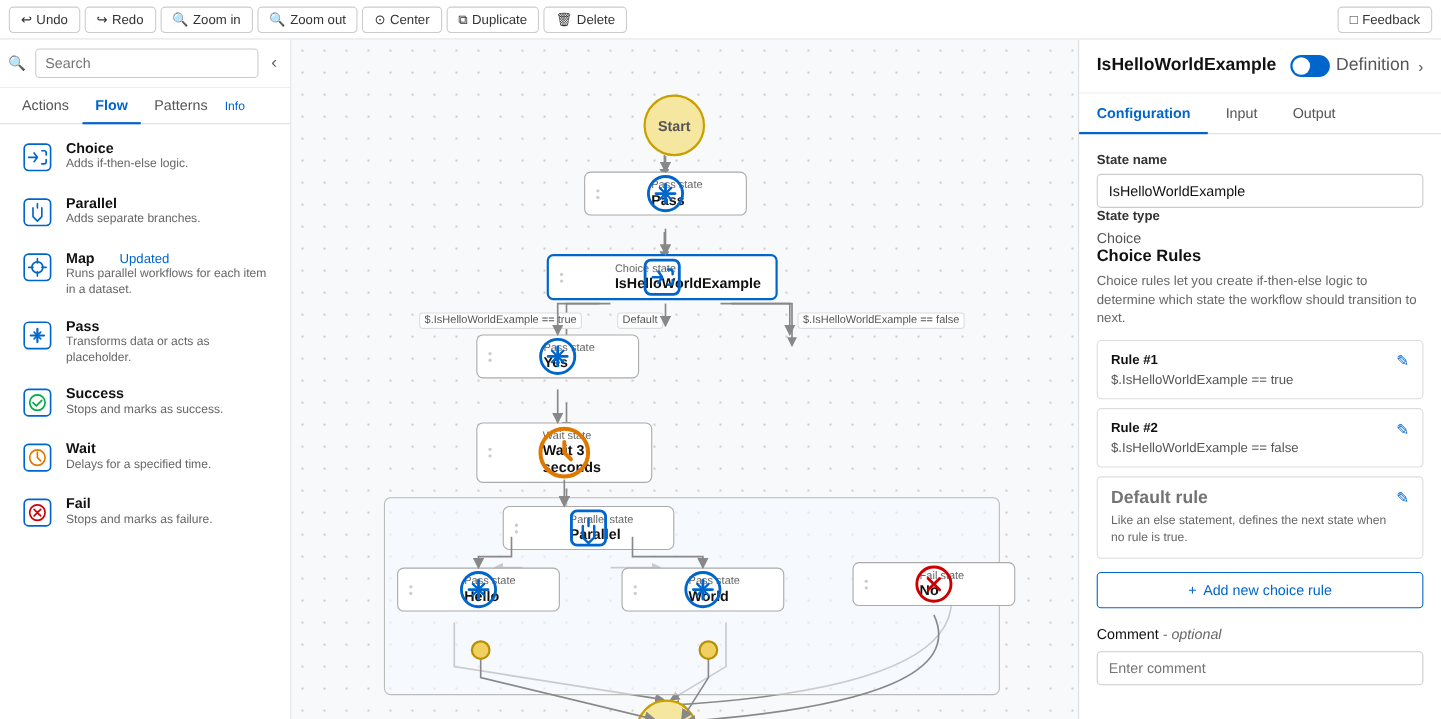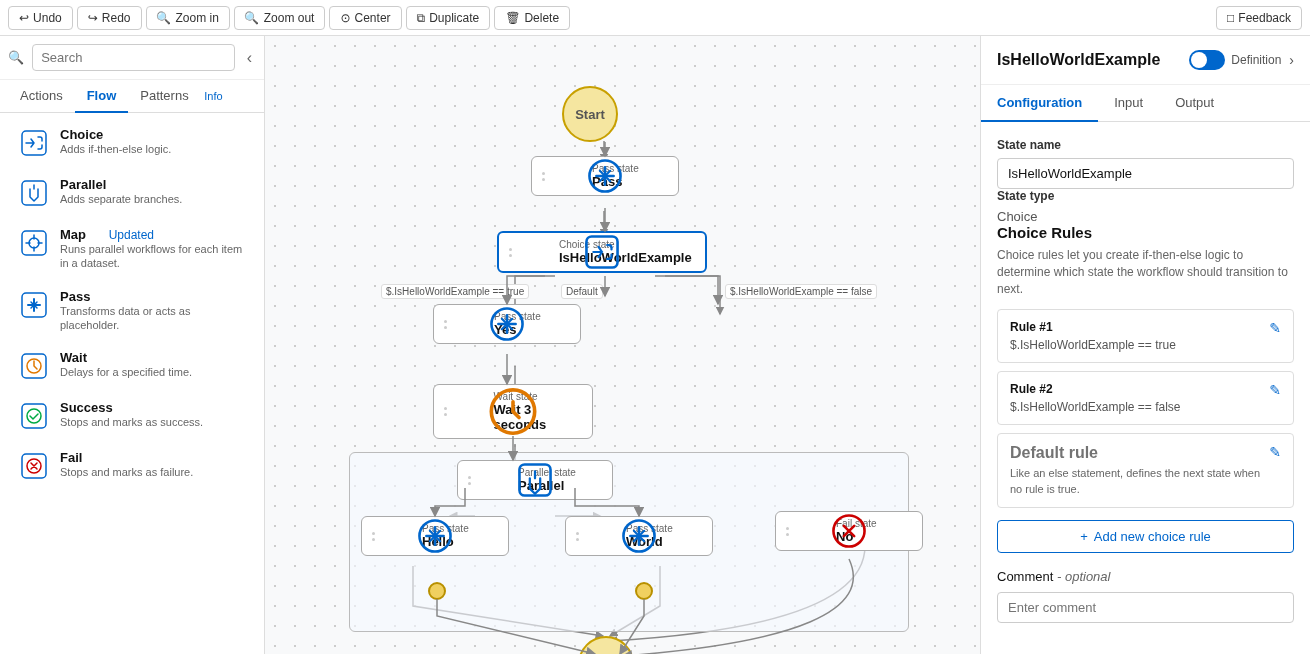--- a/index.html
+++ b/index.html
@@ -94,21 +94,21 @@
     
     #right-panel {
       width: 330px; border-left: 1px solid #ddd; background: #fff;
       display: flex; flex-direction: column; flex-shrink: 0;
     }
     #panel-header {
       display: flex; align-items: center; justify-content: space-between;
       padding: 14px 16px; border-bottom: 1px solid #eee;
     }
     #panel-header h2 { font-size: 16px; font-weight: 700; color: #111; }
-    .definition-toggle { display: flex; align-items: center; gap: 6px; font-size: 12px; color: #555; }
+    .definition-toggle { display: flex; align-items: center; gap: 6px; font-size: 16px; color: #555; }
     .toggle-switch {
       width: 36px; height: 20px; background: #0066cc; border-radius: 10px;
       position: relative; cursor: pointer;
     }
     .toggle-switch::after {
       content: ''; position: absolute; width: 16px; height: 16px; background: #fff;
       border-radius: 50%; top: 2px; left: 2px; transition: left 0.2s;
     }
     .panel-chevron { font-size: 14px; color: #555; cursor: pointer; }
 
@@ -271,41 +271,41 @@
         <div class="item-text">
           <h4>Pass</h4>
           <p>Transforms data or acts as placeholder.</p>
         </div>
       </div>
 
       <div class="item-row">
         <div class="item-icon">
           <svg width="32" height="32" viewBox="0 0 32 32">
             <rect x="4" y="4" width="24" height="24" rx="4" fill="none" stroke="#0066cc" stroke-width="1.5"></rect>
-            <circle cx="16" cy="16" r="7" fill="none" stroke="#e07800" stroke-width="1.5"></circle>
-            <path d="M16 11v5l3 3" stroke="#e07800" stroke-width="1.5" stroke-linecap="round" fill="none"></path>
+            <circle cx="16" cy="16" r="7" fill="none" stroke="#00aa44" stroke-width="1.5"></circle>
+            <path d="M12 16l3 3 5-5" stroke="#00aa44" stroke-width="1.5" stroke-linecap="round" fill="none"></path>
           </svg>
         </div>
         <div class="item-text">
-          <h4>Wait</h4>
-          <p>Delays for a specified time.</p>
+          <h4>Success</h4>
+          <p>Stops and marks as success.</p>
         </div>
       </div>
 
       <div class="item-row">
         <div class="item-icon">
           <svg width="32" height="32" viewBox="0 0 32 32">
             <rect x="4" y="4" width="24" height="24" rx="4" fill="none" stroke="#0066cc" stroke-width="1.5"></rect>
-            <circle cx="16" cy="16" r="7" fill="none" stroke="#00aa44" stroke-width="1.5"></circle>
-            <path d="M12 16l3 3 5-5" stroke="#00aa44" stroke-width="1.5" stroke-linecap="round" fill="none"></path>
+            <circle cx="16" cy="16" r="7" fill="none" stroke="#e07800" stroke-width="1.5"></circle>
+            <path d="M16 11v5l3 3" stroke="#e07800" stroke-width="1.5" stroke-linecap="round" fill="none"></path>
           </svg>
         </div>
         <div class="item-text">
-          <h4>Success</h4>
-          <p>Stops and marks as success.</p>
+          <h4>Wait</h4>
+          <p>Delays for a specified time.</p>
         </div>
       </div>
 
       <div class="item-row">
         <div class="item-icon">
           <svg width="32" height="32" viewBox="0 0 32 32">
             <rect x="4" y="4" width="24" height="24" rx="4" fill="none" stroke="#0066cc" stroke-width="1.5"></rect>
             <circle cx="16" cy="16" r="7" fill="none" stroke="#cc0000" stroke-width="1.5"></circle>
             <path d="M13 13l6 6M19 13l-6 6" stroke="#cc0000" stroke-width="1.5" stroke-linecap="round"></path>
           </svg>
@@ -344,21 +344,21 @@
 
       <path d="M 600 510 Q 600 590 345 605" stroke="#888" stroke-width="1.5" fill="none" marker-end="url(#arrow)"></path>
 
       <defs>
         <marker id="arrow" markerWidth="6" markerHeight="6" refX="5" refY="3" orient="auto">
           <path d="M0,0 L0,6 L6,3 z" fill="#888"></path>
         </marker>
       </defs>
     </svg>
 
-    <div class="node-start" style="left:297px; top:50px;">
+    <div class="node-start" style="left:320px; top:50px;">
       <span>Start</span>
     </div>
 
     <div class="flow-node" style="left:266px; top:120px; width:148px;">
       <div class="node-drag">
           <span></span>
           <span></span>
         </div>
       <div class="node-icon icon-pass">
         <svg width="22" height="22" viewBox="0 0 22 22">

